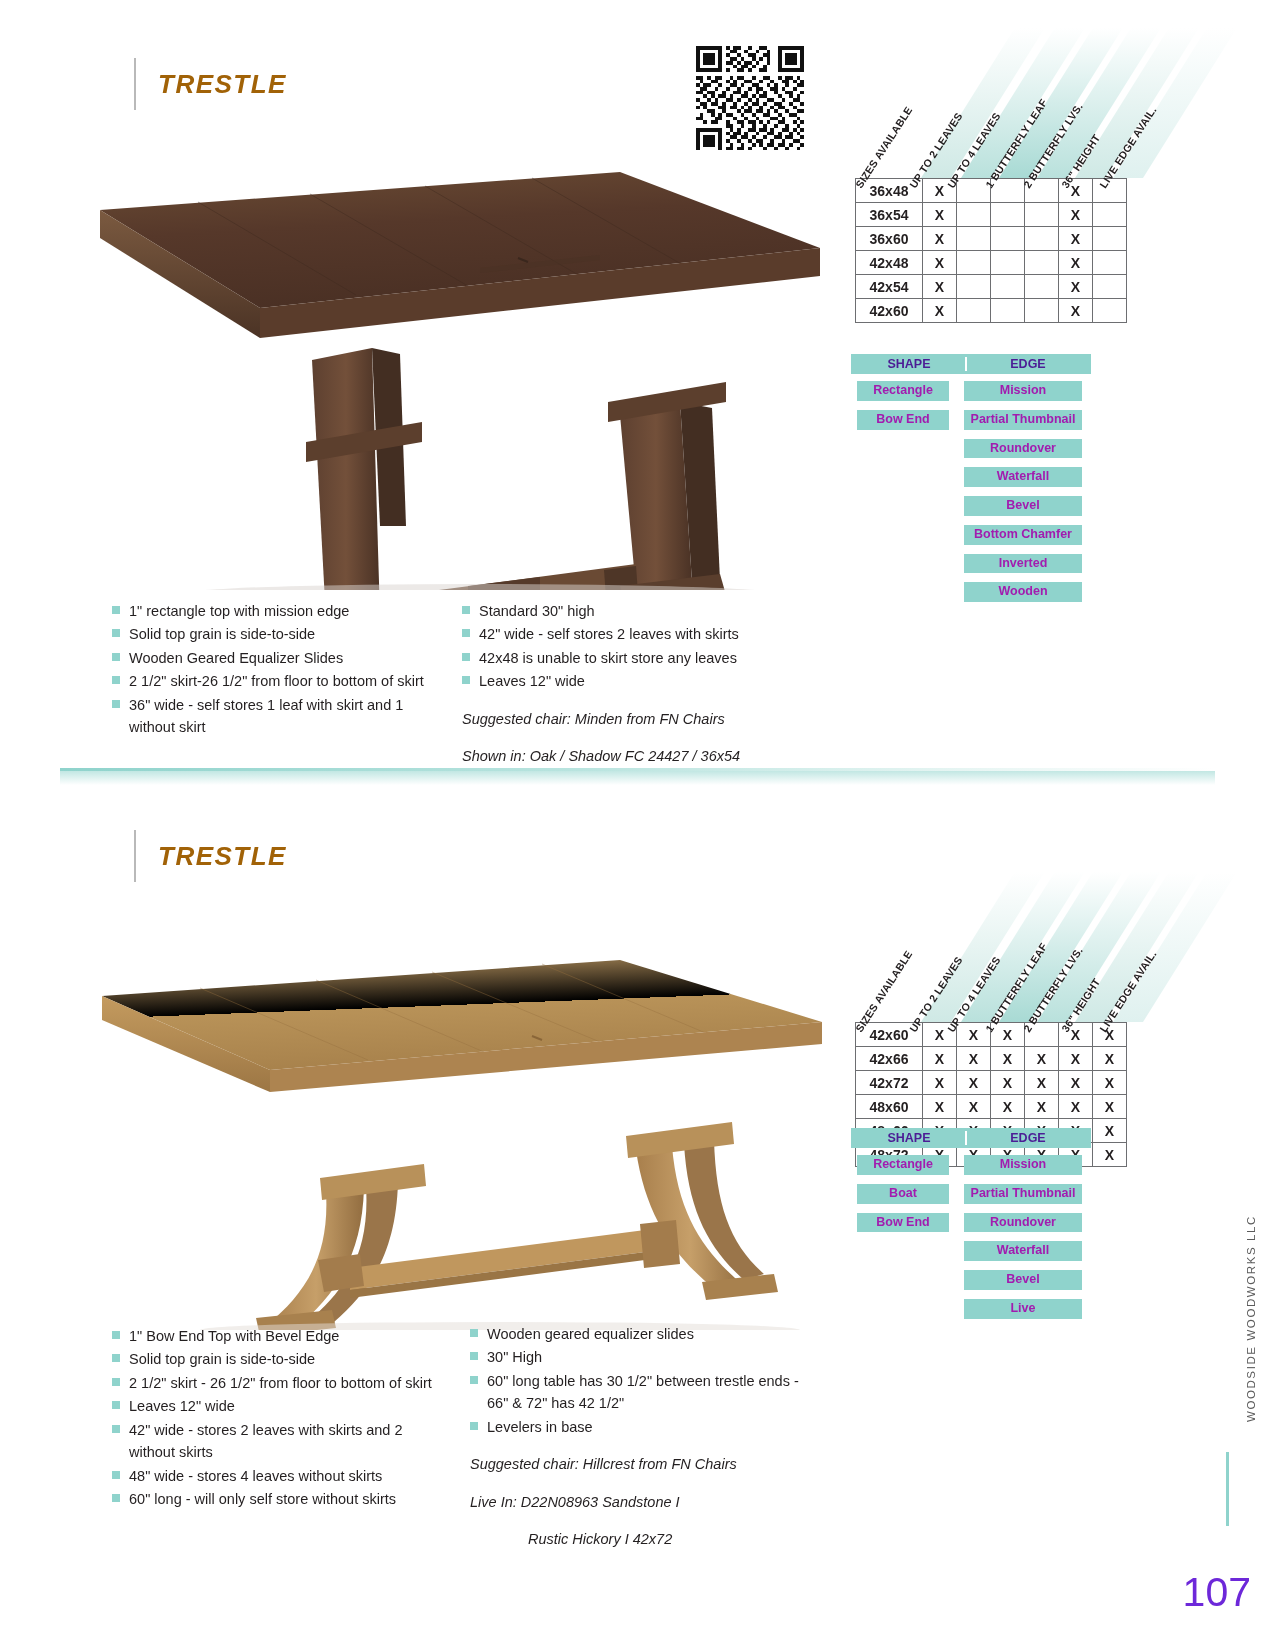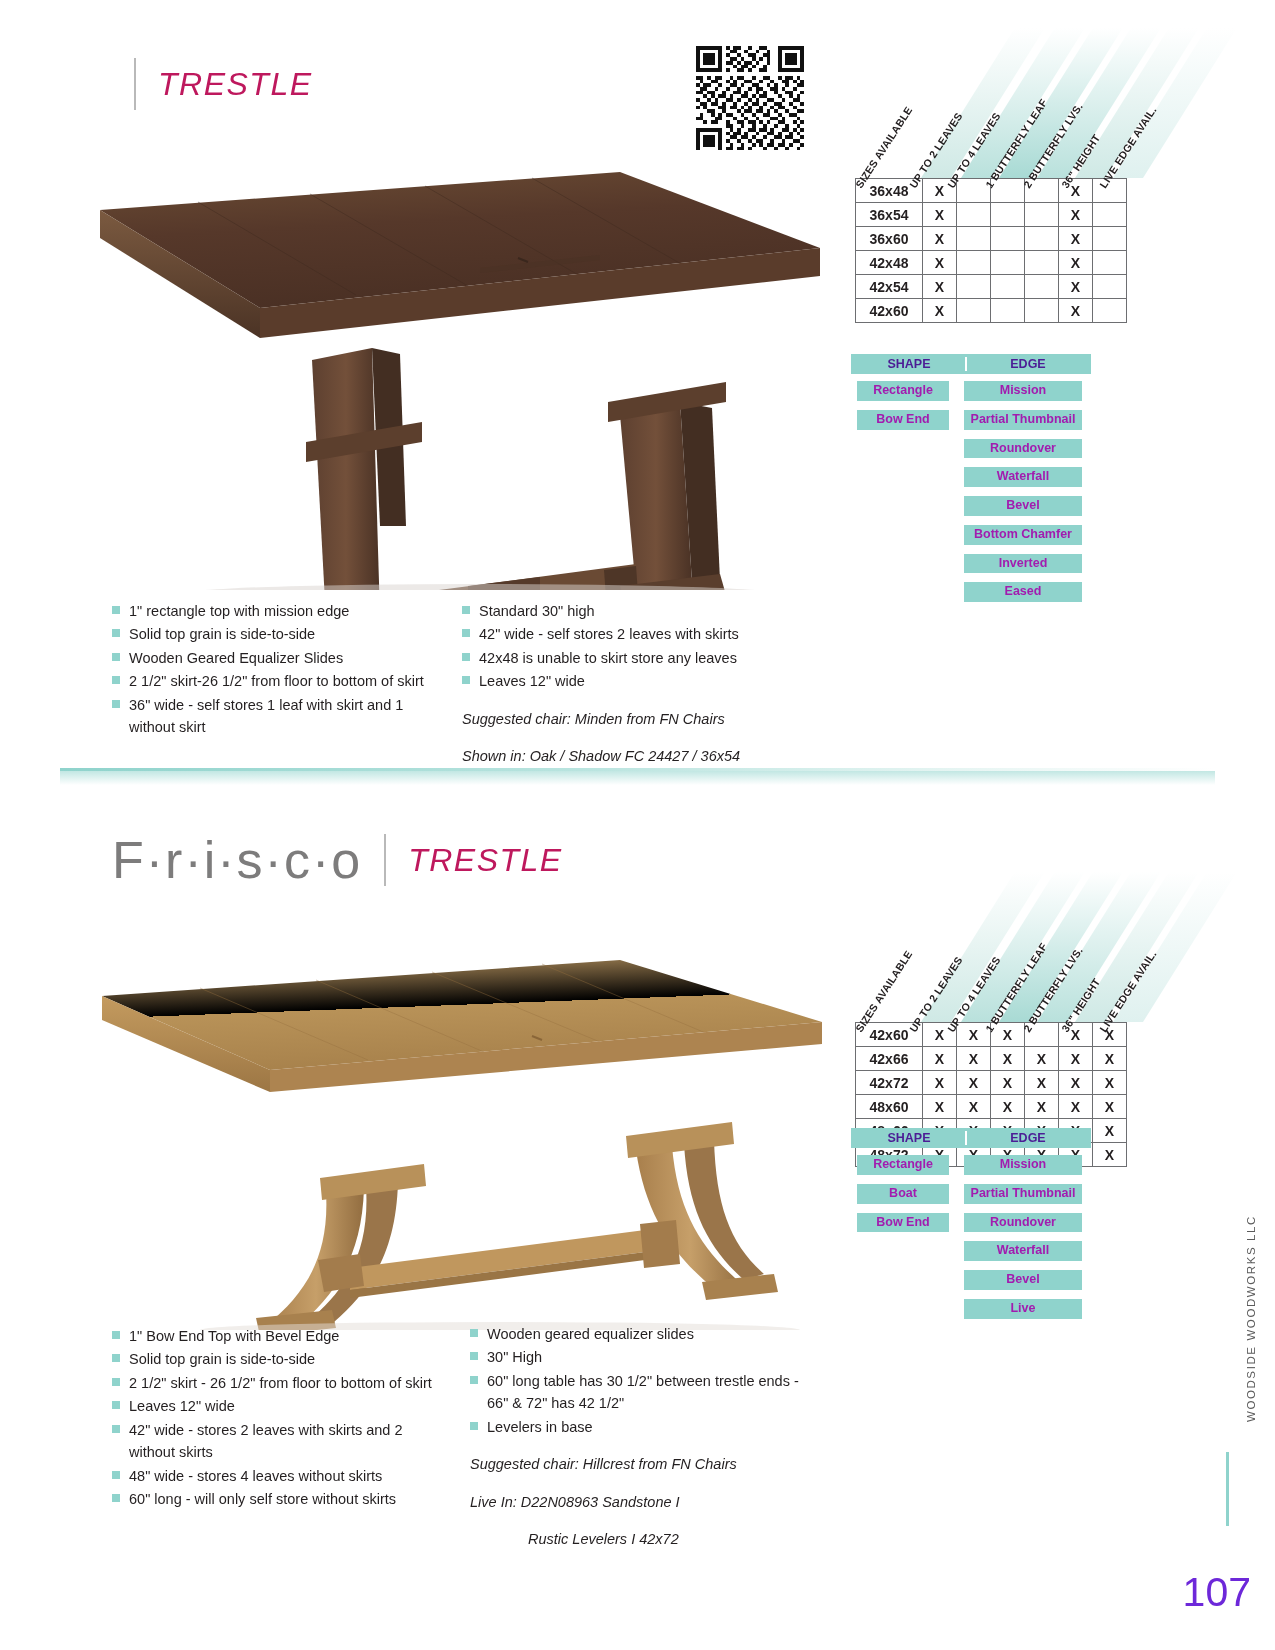--- a/index.html
+++ b/index.html
@@ -44,25 +44,26 @@
     font-family: "Liberation Sans", sans-serif;
     white-space: nowrap;
   }
   .title-sep {
     width: 2px;
     height: 52px;
     background: #b9b9b9;
     margin: 0 22px;
   }
   .title-sub {
-    font-size: 32px;
+    font-size: 26px;
     font-style: italic;
-    color: #be185d;
+    color: #a16207;
     letter-spacing: 1.5px;
     font-family: "Liberation Sans", sans-serif;
+    font-weight: bold;
   }
 
   
   .qr {
     position: absolute;
     width: 108px;
     height: 108px;
   }
   .qr svg { display: block; }
 
@@ -627,21 +628,21 @@
           <div class="chip">Bow End</div>
         </div>
         <div class="se-col right">
           <div class="chip">Mission</div>
           <div class="chip">Partial Thumbnail</div>
           <div class="chip">Roundover</div>
           <div class="chip">Waterfall</div>
           <div class="chip">Bevel</div>
           <div class="chip">Bottom Chamfer</div>
           <div class="chip">Inverted</div>
-          <div class="chip">Eased</div>
+          <div class="chip">Wooden</div>
         </div>
       </div>
     </div>
 
     <div class="features" style="left:112px; top:600px; width:330px;">
       <div class="feat"><span class="bullet"></span><span>1"  rectangle top with mission edge</span></div>
       <div class="feat"><span class="bullet"></span><span>Solid top grain is side-to-side</span></div>
       <div class="feat"><span class="bullet"></span><span>Wooden Geared Equalizer Slides</span></div>
       <div class="feat"><span class="bullet"></span><span>2 1/2" skirt-26 1/2" from floor to bottom of skirt</span></div>
       <div class="feat"><span class="bullet"></span><span>36" wide - self stores 1 leaf with skirt and 1 without skirt</span></div>
@@ -657,21 +658,20 @@
     </div>
 
   </div>
 
   <div class="hr-fade" style="top:768px;"></div>
   <div class="hr-fade soft" style="top:771px;"></div>
 
   <div class="product" id="product-frisco">
 
     <div class="title-row" style="left:112px; top:40px;">
-      <div class="title-name">F·r·i·s·c·o</div>
       <div class="title-sep"></div>
       <div class="title-sub">TRESTLE</div>
     </div>
 
     <div class="photo" style="left:80px; top:140px; width:760px; height:400px;">
       <svg width="760" height="400" viewBox="0 0 760 400">
         <defs>
           <linearGradient id="topLight" x1="0" y1="0" x2="0.25" y2="1">
             <stop offset="0%" stop-color="#c9a269"></stop>
             <stop offset="50%" stop-color="#b8handled"></stop>
@@ -832,21 +832,21 @@
       <div class="feat"><span class="bullet"></span><span>60" long - will only self store without skirts</span></div>
     </div>
 
     <div class="features" style="left:470px; top:533px; width:350px;">
       <div class="feat"><span class="bullet"></span><span>Wooden geared equalizer slides</span></div>
       <div class="feat"><span class="bullet"></span><span>30" High</span></div>
       <div class="feat"><span class="bullet"></span><span>60" long table has 30 1/2" between trestle ends - 66" &amp; 72" has 42 1/2"</span></div>
       <div class="feat"><span class="bullet"></span><span>Levelers in base</span></div>
       <div class="note">Suggested chair: Hillcrest from FN Chairs</div>
       <div class="note">Live In:  D22N08963 Sandstone I</div>
-      <div class="note indent">Rustic Levelers I 42x72</div>
+      <div class="note indent">Rustic Hickory I 42x72</div>
     </div>
 
   </div>
 
   <div class="side-brand">WOODSIDE WOODWORKS LLC</div>
   <div class="side-rule"></div>
   <div class="page-num">107</div>
 
 </div>
 

